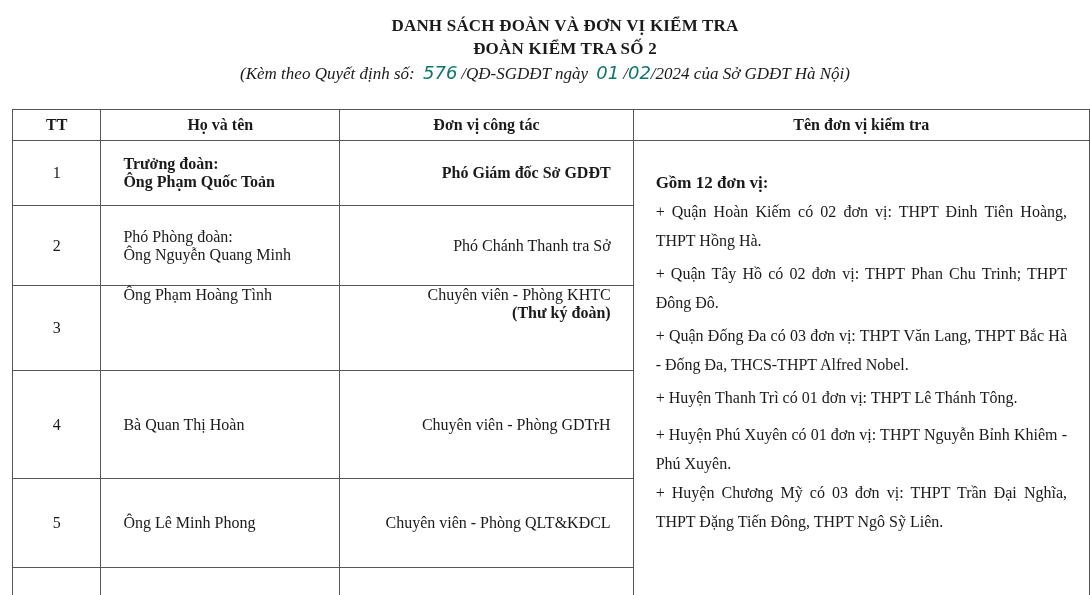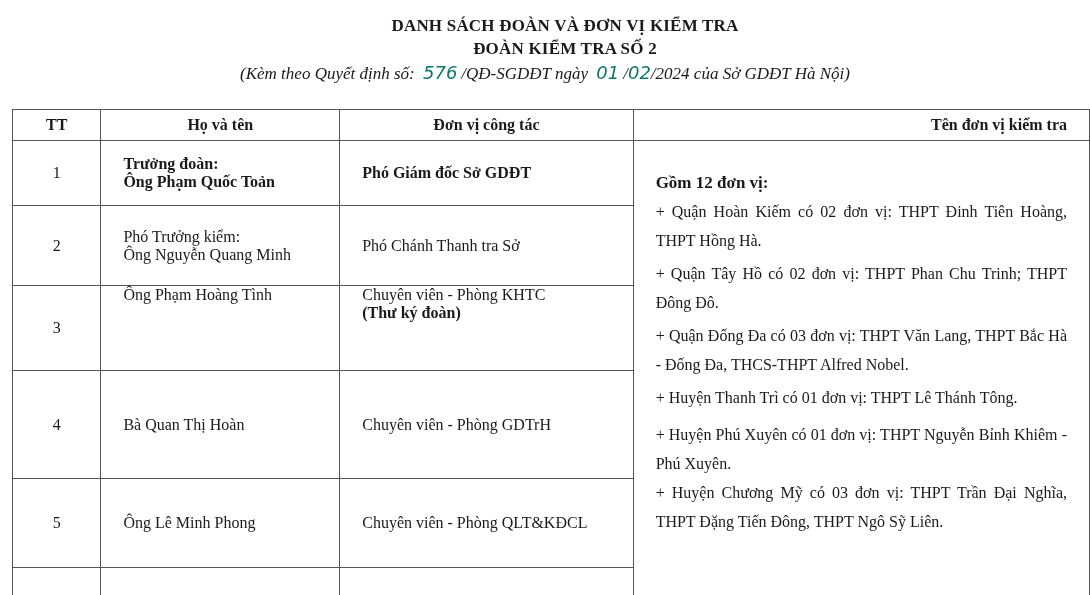--- a/index.html
+++ b/index.html
@@ -29,21 +29,21 @@
     border-collapse: collapse;
     font-size: 16px;
   }
   .tbl td, .tbl th {
     border: 1.5px solid #555;
     padding: 0 22px;
   }
   .tbl th { font-weight: bold; height: 30px; text-align: center; font-size: 16px; }
   .c-tt { width: 47px; text-align: center; }
   .c-name { width: 217px; text-align: left; }
-  .c-unit { width: 275px; text-align: left; }
+  .c-unit { width: 275px; text-align: right; }
   .c-list { width: 470px; vertical-align: top; text-align: justify; padding: 0 8px; }
   .r1 { height: 65px; }
   .r2 { height: 80px; }
   .r3 { height: 85px; }
   .r4 { height: 108px; }
   .r5 { height: 89px; }
   .r6 { height: 40px; }
   .bold { font-weight: bold; }
   .list-head { font-weight: bold; font-size: 17px; margin-top: 32px; margin-bottom: 4px; }
   .list-item { line-height: 29px; margin-bottom: 4px; }
@@ -60,21 +60,21 @@
   <span class="hand">576</span><span>/QĐ-SGDĐT ngày</span>
   <span class="hand">01</span><span>/</span><span class="hand" style="padding:0">02</span><span>/2024 của Sở GDĐT Hà Nội)</span>
 </div>
 
 <table class="tbl">
   <tbody>
       <tr>
     <th class="c-tt">TT</th>
     <th class="c-name" style="text-align:center">Họ và tên</th>
     <th class="c-unit">Đơn vị công tác</th>
-    <th class="c-list" style="text-align:right;vertical-align:middle">Tên đơn vị kiểm tra</th>
+    <th class="c-list" style="text-align:center;vertical-align:middle">Tên đơn vị kiểm tra</th>
   </tr>
   <tr class="r1">
     <td class="c-tt">1</td>
     <td class="c-name bold">
       <div>Trưởng đoàn:</div>
       <div>Ông Phạm Quốc Toản</div>
     </td>
     <td class="c-unit bold">Phó Giám đốc Sở GDĐT</td>
     <td class="c-list" rowspan="6">
       <div class="list-head">Gồm 12 đơn vị:</div>
@@ -82,21 +82,21 @@
       <div class="list-item">+ Quận Tây Hồ có 02 đơn vị: THPT Phan Chu Trinh; THPT Đông Đô.</div>
       <div class="list-item">+ Quận Đống Đa có 03 đơn vị: THPT Văn Lang, THPT Bắc Hà - Đống Đa, THCS-THPT Alfred Nobel.</div>
       <div class="list-item" style="margin-bottom:8px">+ Huyện Thanh Trì có 01 đơn vị: THPT Lê Thánh Tông.</div>
       <div class="list-item" style="margin-bottom:0">+ Huyện Phú Xuyên có 01 đơn vị: THPT Nguyễn Bỉnh Khiêm - Phú Xuyên.</div>
       <div class="list-item">+ Huyện Chương Mỹ có 03 đơn vị: THPT Trần Đại Nghĩa, THPT Đặng Tiến Đông, THPT Ngô Sỹ Liên.</div>
     </td>
   </tr>
   <tr class="r2">
     <td class="c-tt">2</td>
     <td class="c-name">
-      <div>Phó Trưởng kiểm:</div>
+      <div>Phó Phòng đoàn:</div>
       <div>Ông Nguyễn Quang Minh</div>
     </td>
     <td class="c-unit">Phó Chánh Thanh tra Sở</td>
   </tr>
   <tr class="r3">
     <td class="c-tt">3</td>
     <td class="c-name name-top">Ông Phạm Hoàng Tình</td>
     <td class="c-unit unit-top">
       <div>Chuyên viên - Phòng KHTC</div>
       <div class="bold">(Thư ký đoàn)</div>

